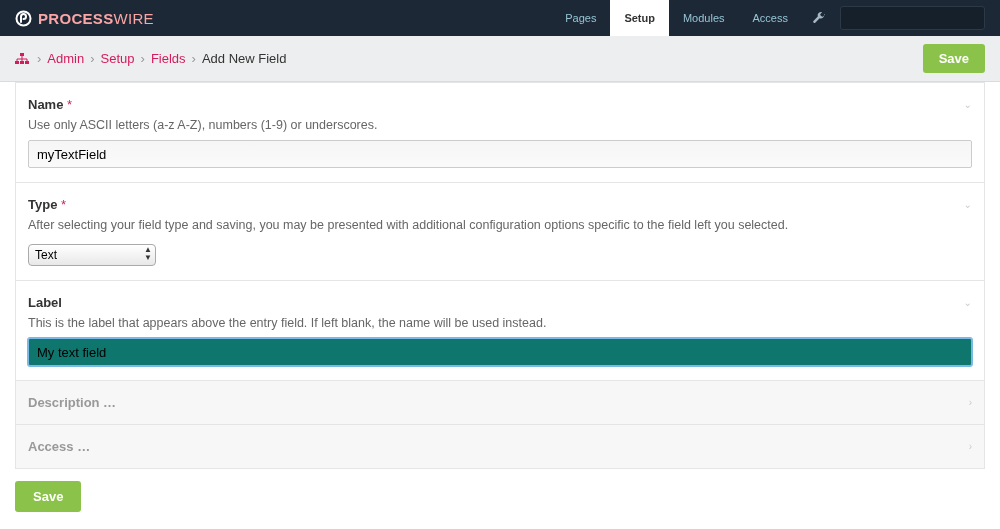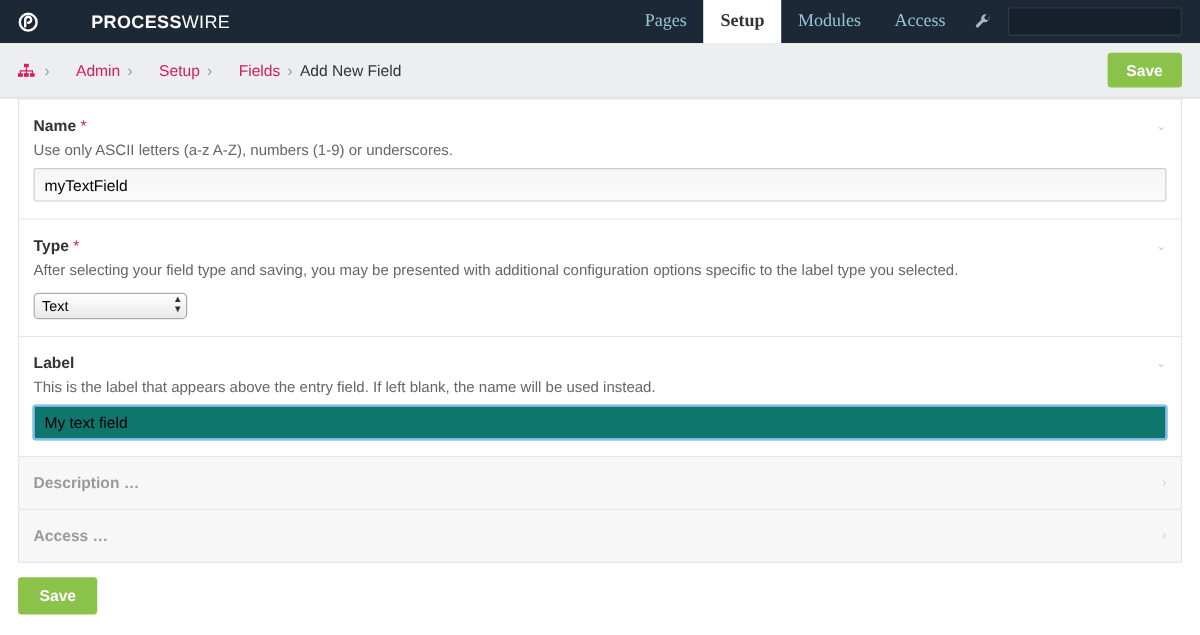--- a/index.html
+++ b/index.html
@@ -1,30 +1,30 @@
 <!DOCTYPE html>
 <html><head>
 <meta charset="utf-8">
 <style>
 * { box-sizing: border-box; margin: 0; padding: 0; }
 body { font-family: -apple-system, BlinkMacSystemFont, "Segoe UI", Arial, sans-serif; font-size: 13px; color: #333; background: #fff; width: 1000px; }
 .topbar { background: #1c2836; height: 36px; display: flex; align-items: center; padding: 0 15px; }
-.logo { display: flex; align-items: center; color: #ffffff; gap: 38px; }
+.logo { display: flex; align-items: center; color: #fca5a5; }
 .logo-text { font-size: 15px; letter-spacing: 0.3px; }
 .logo-text b { font-weight: 700; }
 .spacer { flex: 1; }
 .nav { display: flex; height: 100%; }
-.nav a { display: flex; align-items: center; padding: 0 14px; color: #97c5d5; text-decoration: none; font-size: 15px; height: 100%; font-family: Liberation Serif, serif; }
+.nav a { display: flex; align-items: center; padding: 0 14px; color: #97c5d5; text-decoration: none; font-size: 11px; height: 100%; }
 .nav a.active { background: #fff; color: #333; font-weight: 600; }
 .tool-icon { color: #a6b8c4; margin-left: 10px; cursor: pointer; }
 .search { margin-left: 14px; display: flex; align-items: center; background: #15202b; border-radius: 3px; width: 145px; height: 24px; padding: 0 8px; border: 1px solid #2c3a47; }
 .search input { flex: 1; background: transparent; border: none; outline: none; color: #ccc; font-size: 12px; }
 .subbar { background: #eceeef; height: 46px; display: flex; align-items: center; padding: 0 15px; border-bottom: 1px solid #d9dcde; }
 .crumbs { display: flex; align-items: center; font-size: 13px; }
-.crumb-link { color: #d41c5c; text-decoration: none; margin-left: 16px; }
+.crumb-link { color: #d41c5c; text-decoration: none; }
 .crumb-sep { color: #999; margin: 0 6px; }
 .crumb-icon { color: #d41c5c; margin-right: 2px; }
 .crumb-current { color: #333; font-weight: 400; }
 .save-btn { margin-left: auto; background: #8bc34a; color: #fff; border: none; border-radius: 3px; padding: 7px 16px; font-size: 13px; font-weight: 600; cursor: pointer; }
 .form { padding: 0 15px; }
 .section { border: 1px solid #e5e5e5; border-top: none; padding: 14px 12px; position: relative; background: #fff; }
 .section:first-child { border-top: 1px solid #e5e5e5; }
 .section-label { font-size: 13px; font-weight: 700; color: #333; }
 .req { color: #d41c5c; }
 .section-collapsed { background: #f7f7f7; }
@@ -99,21 +99,21 @@
   <div class="section">
     <span class="chev">⌄</span>
     <div><span class="section-label">Name</span> <span class="req">*</span></div>
     <div class="section-desc">Use only ASCII letters (a-z A-Z), numbers (1-9) or underscores.</div>
     <input class="text-input" value="myTextField" style="">
   </div>
 
   <div class="section">
     <span class="chev">⌄</span>
     <div><span class="section-label">Type</span> <span class="req">*</span></div>
-    <div class="section-desc">After selecting your field type and saving, you may be presented with additional configuration options specific to the label type you selected.</div>
+    <div class="section-desc">After selecting your field type and saving, you may be presented with additional configuration options specific to the field left you selected.</div>
     <div class="select-wrap">
       <select class="select">
         <option>Text</option>
       </select>
       <div class="select-arrows">▲<br>▼</div>
     </div>
   </div>
 
   <div class="section">
     <span class="chev">⌄</span>

